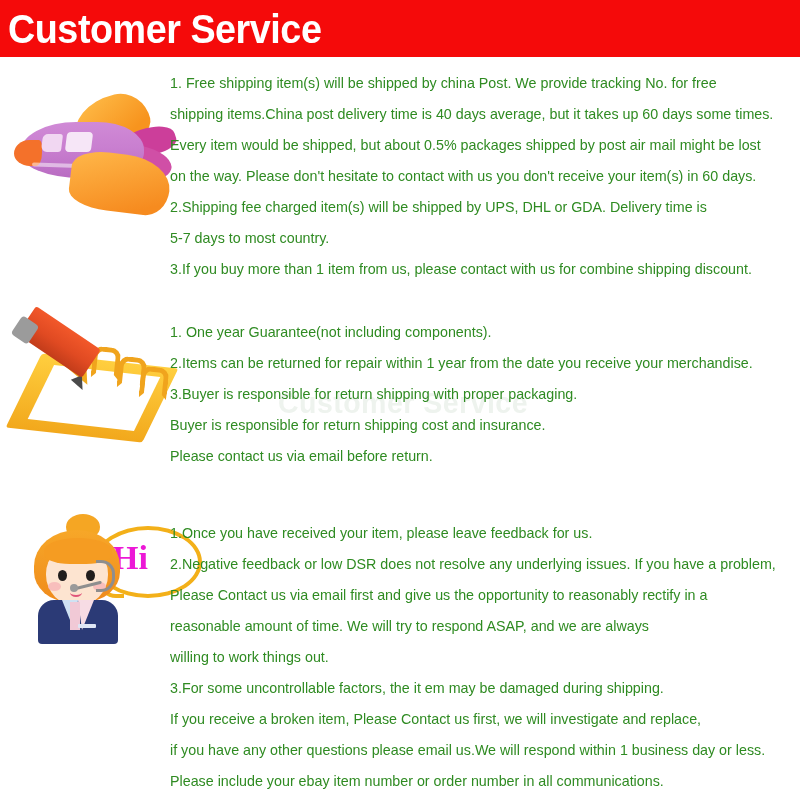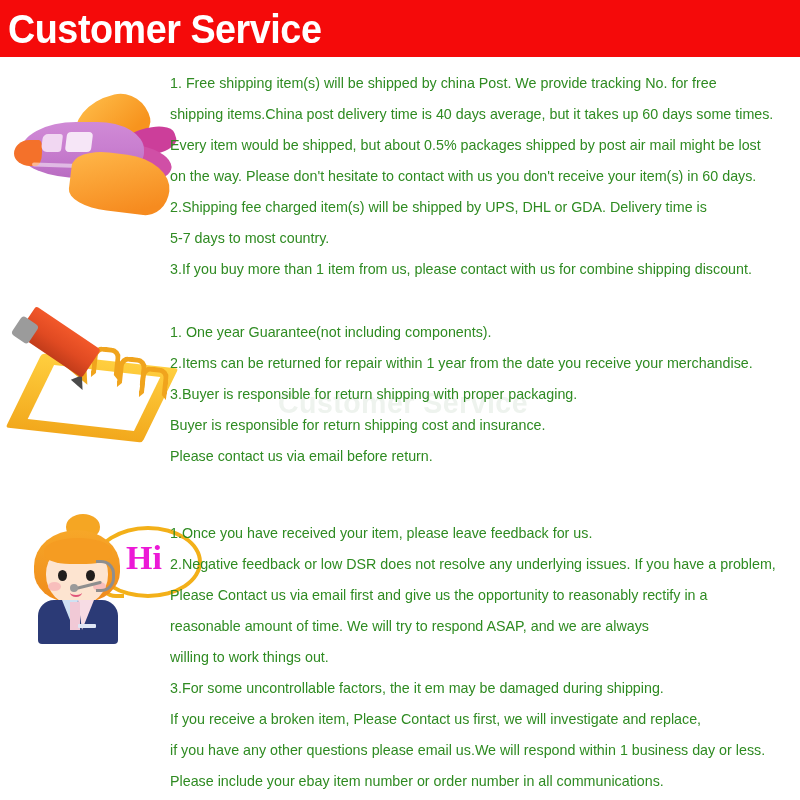--- a/index.html
+++ b/index.html
@@ -372,21 +372,20 @@
     width: 22px; height: 18px;
     border-left: 4px solid #f3b019;
     border-bottom: 4px solid #f3b019;
     border-radius: 0 0 0 18px;
     background: transparent;
   }
   .operator .hi {
     position: absolute;
     left: 100px; top: 26px;
     width: 64px;
-    text-align: center;
     font-size: 34px;
     font-weight: bold;
     font-family: "Liberation Serif", serif;
     color: #ec18d6;
     line-height: 40px;
   }
 </style>
 </head>
 <body>
 

